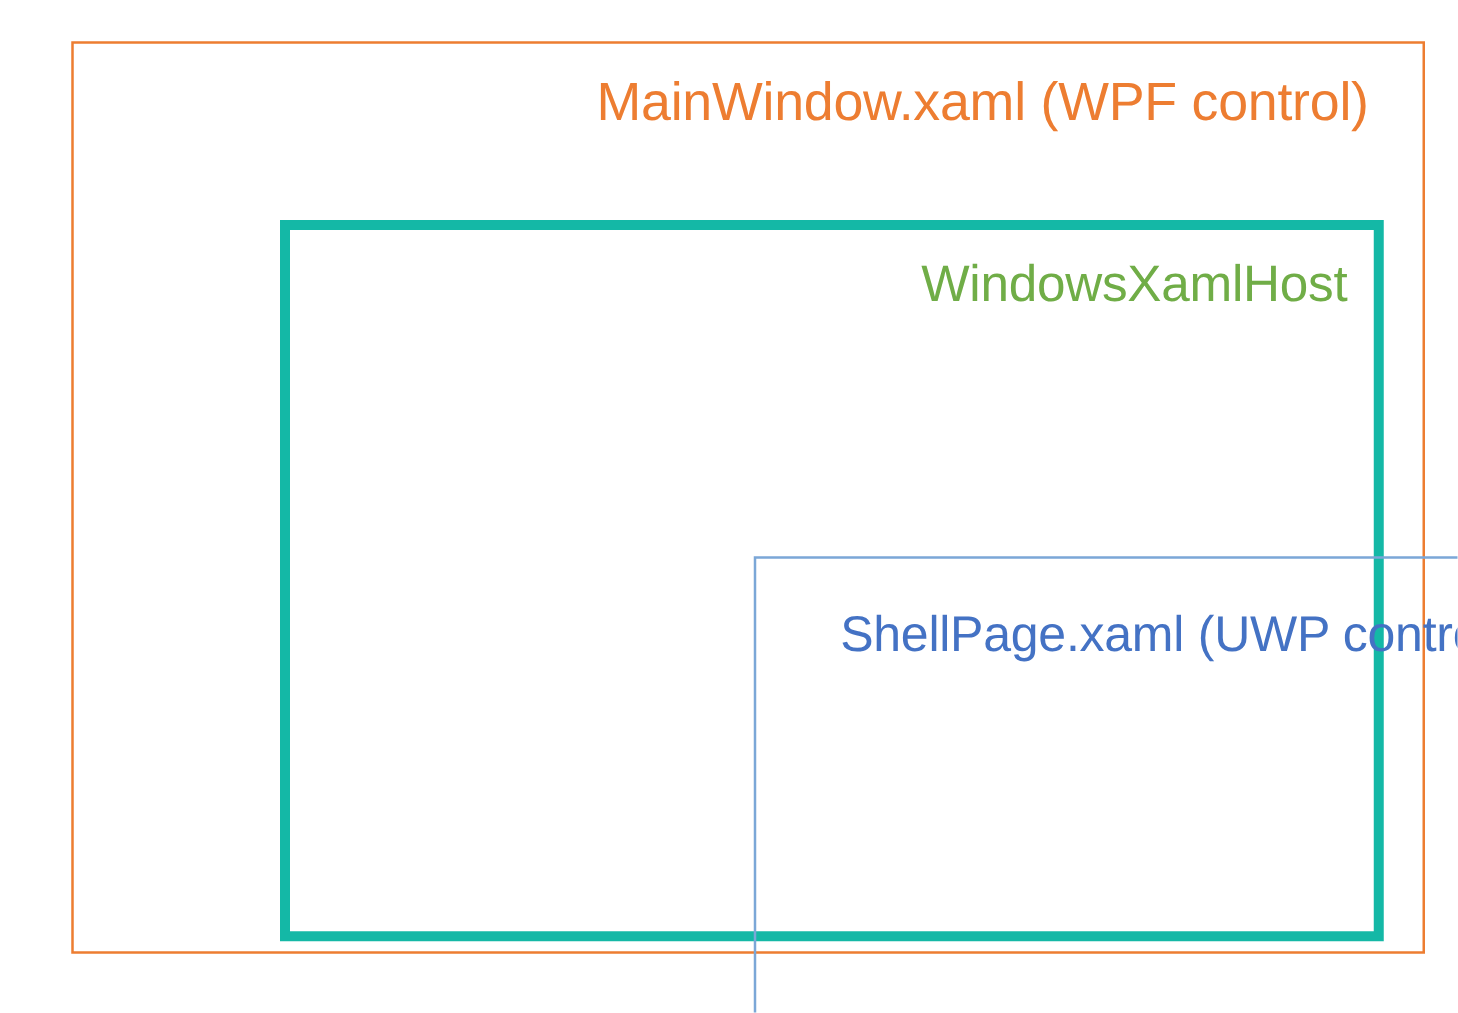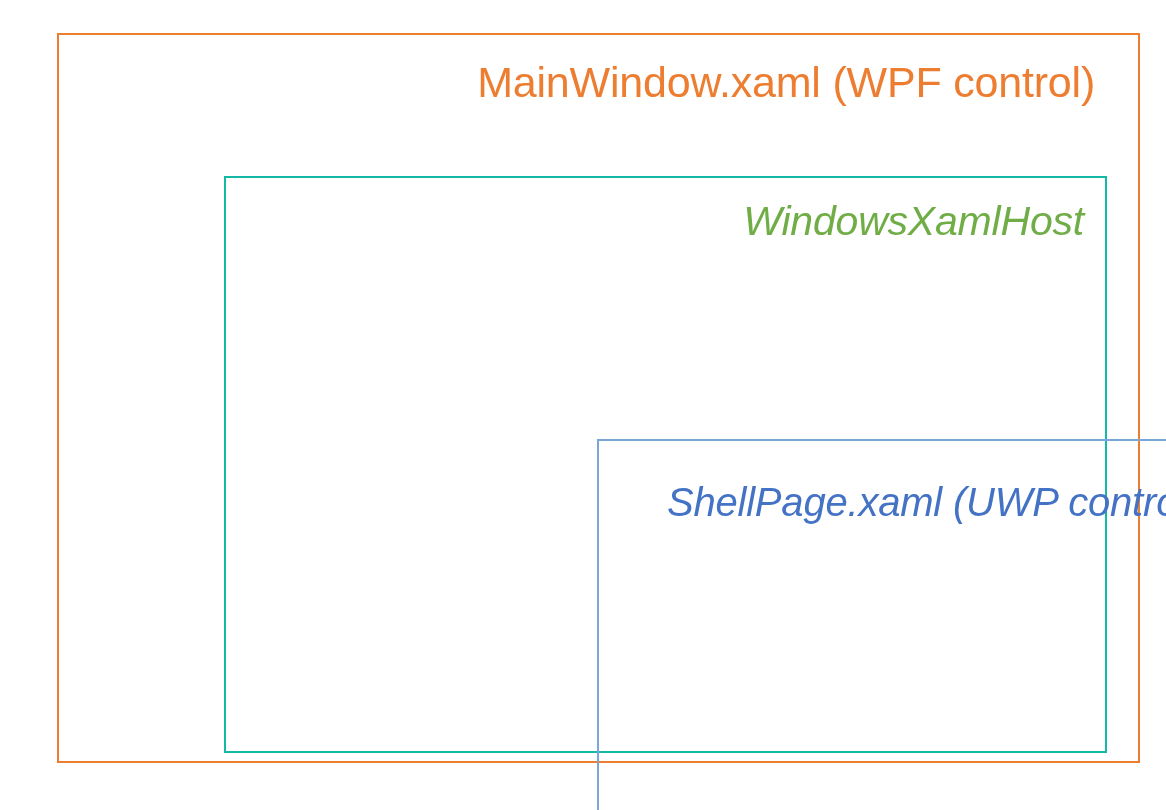--- a/index.html
+++ b/index.html
@@ -42,24 +42,23 @@
     letter-spacing: -0.2px;
   }
 
   
   .layer-host {
     position: absolute;
     left: 165px;
     top: 141px;
     width: 883px;
     height: 577px;
-    border: 2px solid #14b8a6;
+    border: 8px solid #14b8a6;
     box-sizing: border-box;
     background: transparent;
-    font-style: italic;
   }
   .label-host {
     position: absolute;
     right: 21px;
     top: 22px;
     font-size: 41px;
     line-height: 1.05;
     color: #70AD47;
     white-space: nowrap;
     letter-spacing: -0.2px;

